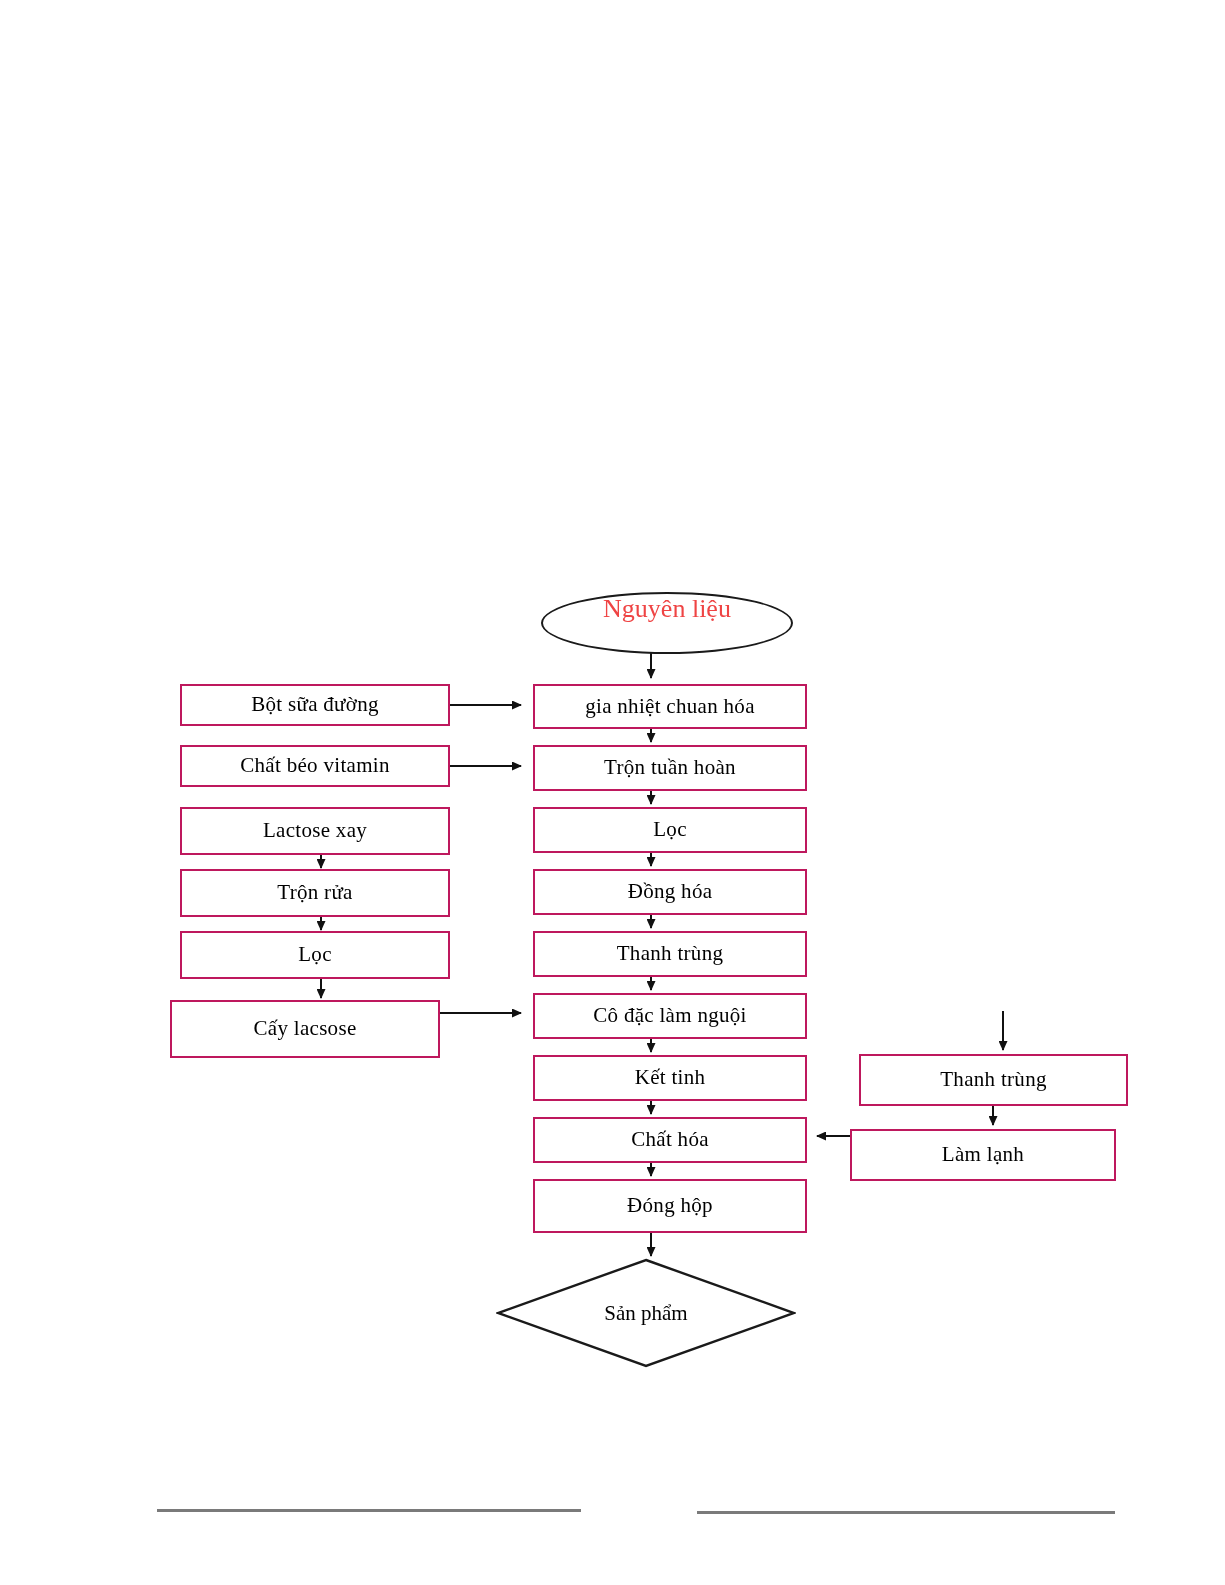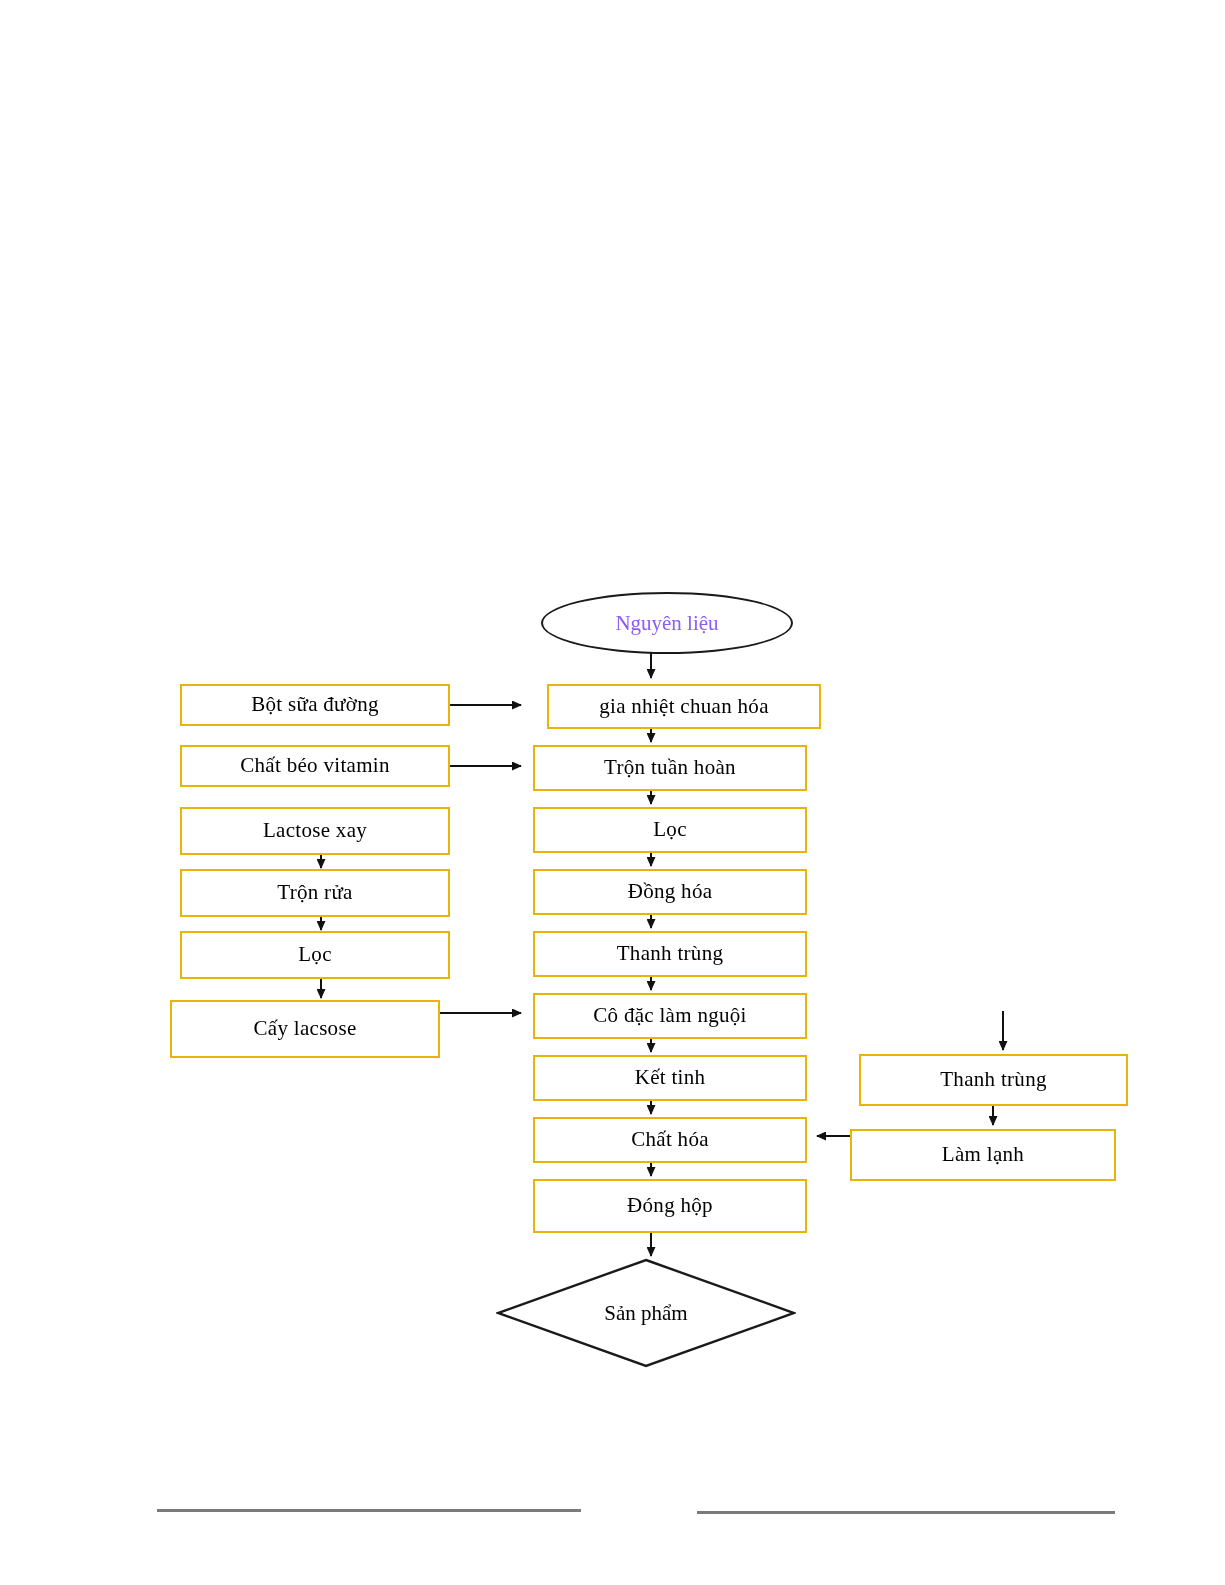--- a/index.html
+++ b/index.html
@@ -16,42 +16,41 @@
   }
   #canvas {
     position: absolute;
     left: 0; top: 0;
     width: 1225px;
     height: 1585px;
   }
   .node {
     position: absolute;
     box-sizing: border-box;
-    border: 2px solid #eab308;
+    border: 2px solid #be185d;
     background: #ffffff;
     display: flex;
     align-items: center;
     justify-content: center;
     color: #000000;
     font-size: 21px;
     line-height: 1.1;
     letter-spacing: 0.3px;
     white-space: nowrap;
   }
   .ellipse-node {
     position: absolute;
     box-sizing: border-box;
     border: 2px solid #1a1a1a;
     border-radius: 50%;
     background: #ffffff;
     display: flex;
-    align-items: center;
     justify-content: center;
-    color: #8b5cf6;
-    font-size: 21px;
+    color: #ef4444;
+    font-size: 26px;
     white-space: nowrap;
   }
   .diamond-wrap {
     position: absolute;
     display: flex;
     align-items: center;
     justify-content: center;
   }
   .diamond-shape {
     position: absolute;
@@ -136,21 +135,21 @@
   </div>
 
   <div class="node" style="left:180px; top:931px; width:270px; height:48px;">
     <span>Lọc</span>
   </div>
 
   <div class="node" style="left:170px; top:1000px; width:270px; height:58px;">
     <span>Cấy lacsose</span>
   </div>
 
-  <div class="node" style="left:533px; top:684px; width:274px; height:45px;margin-left:14px;">
+  <div class="node" style="left:533px; top:684px; width:274px; height:45px;">
     <span>gia nhiệt chuan hóa</span>
   </div>
 
   <div class="node" style="left:533px; top:745px; width:274px; height:46px;">
     <span>Trộn tuần hoàn</span>
   </div>
 
   <div class="node" style="left:533px; top:807px; width:274px; height:46px;">
     <span>Lọc</span>
   </div>

